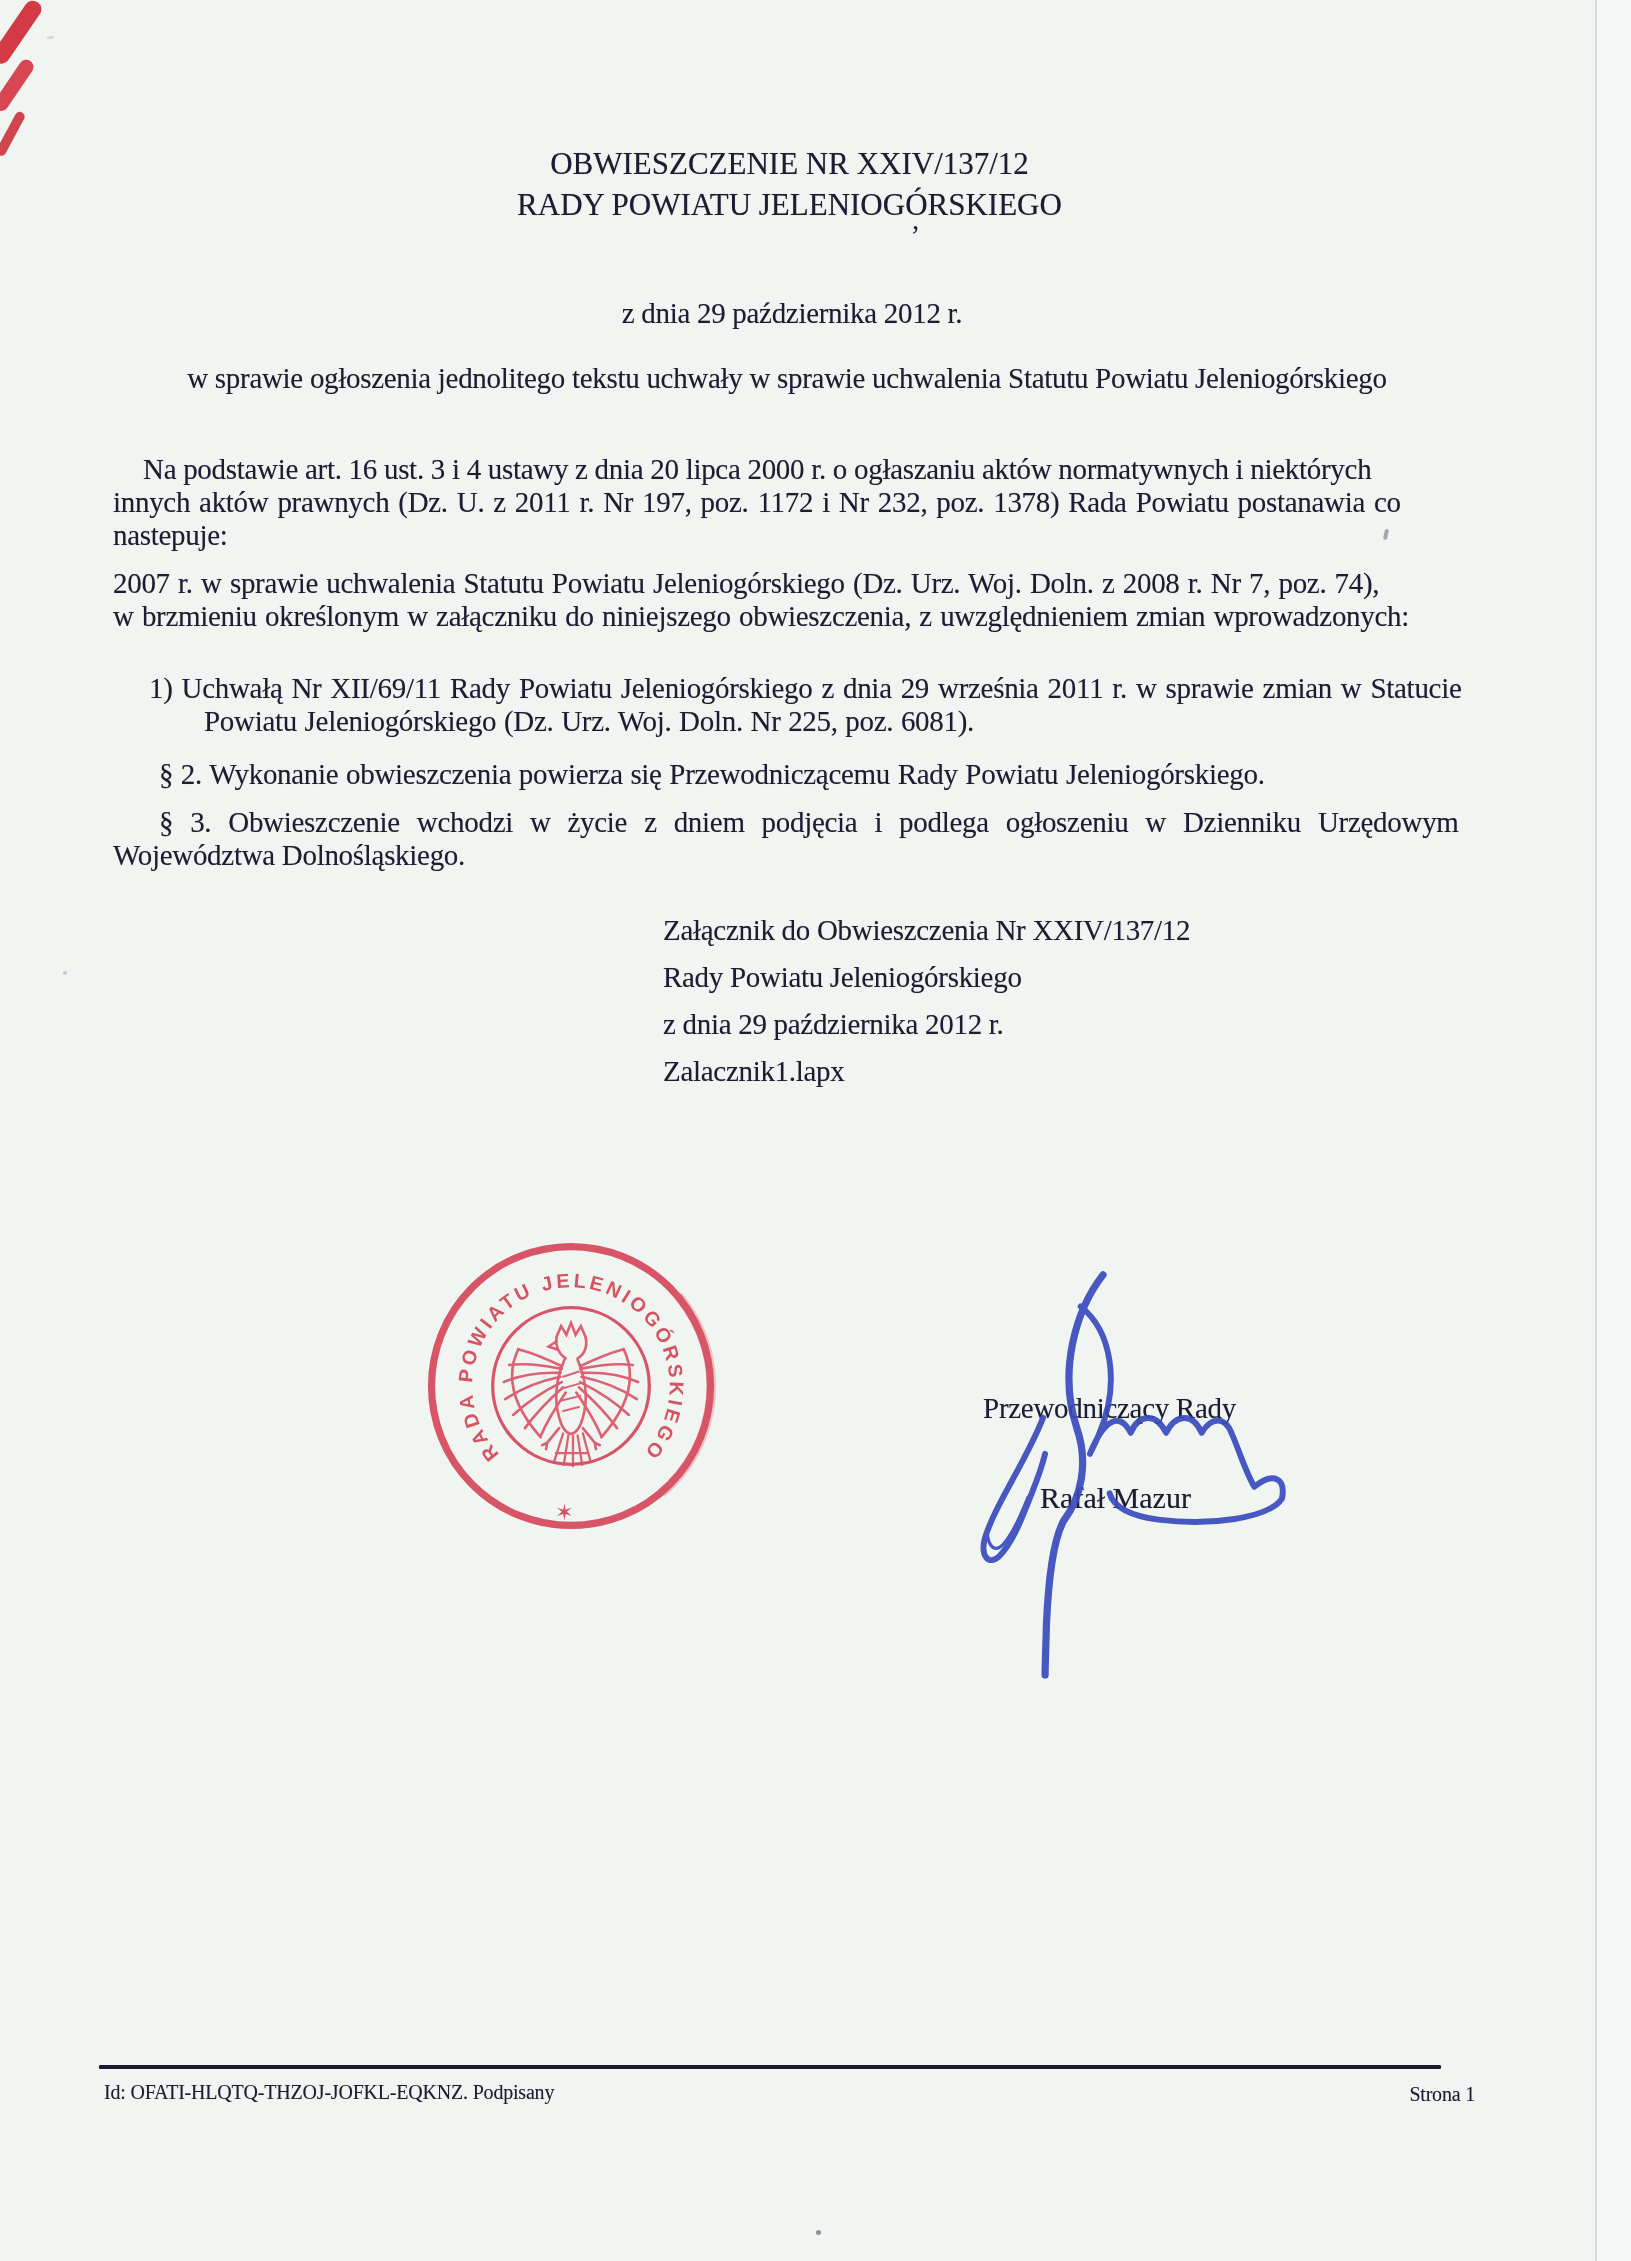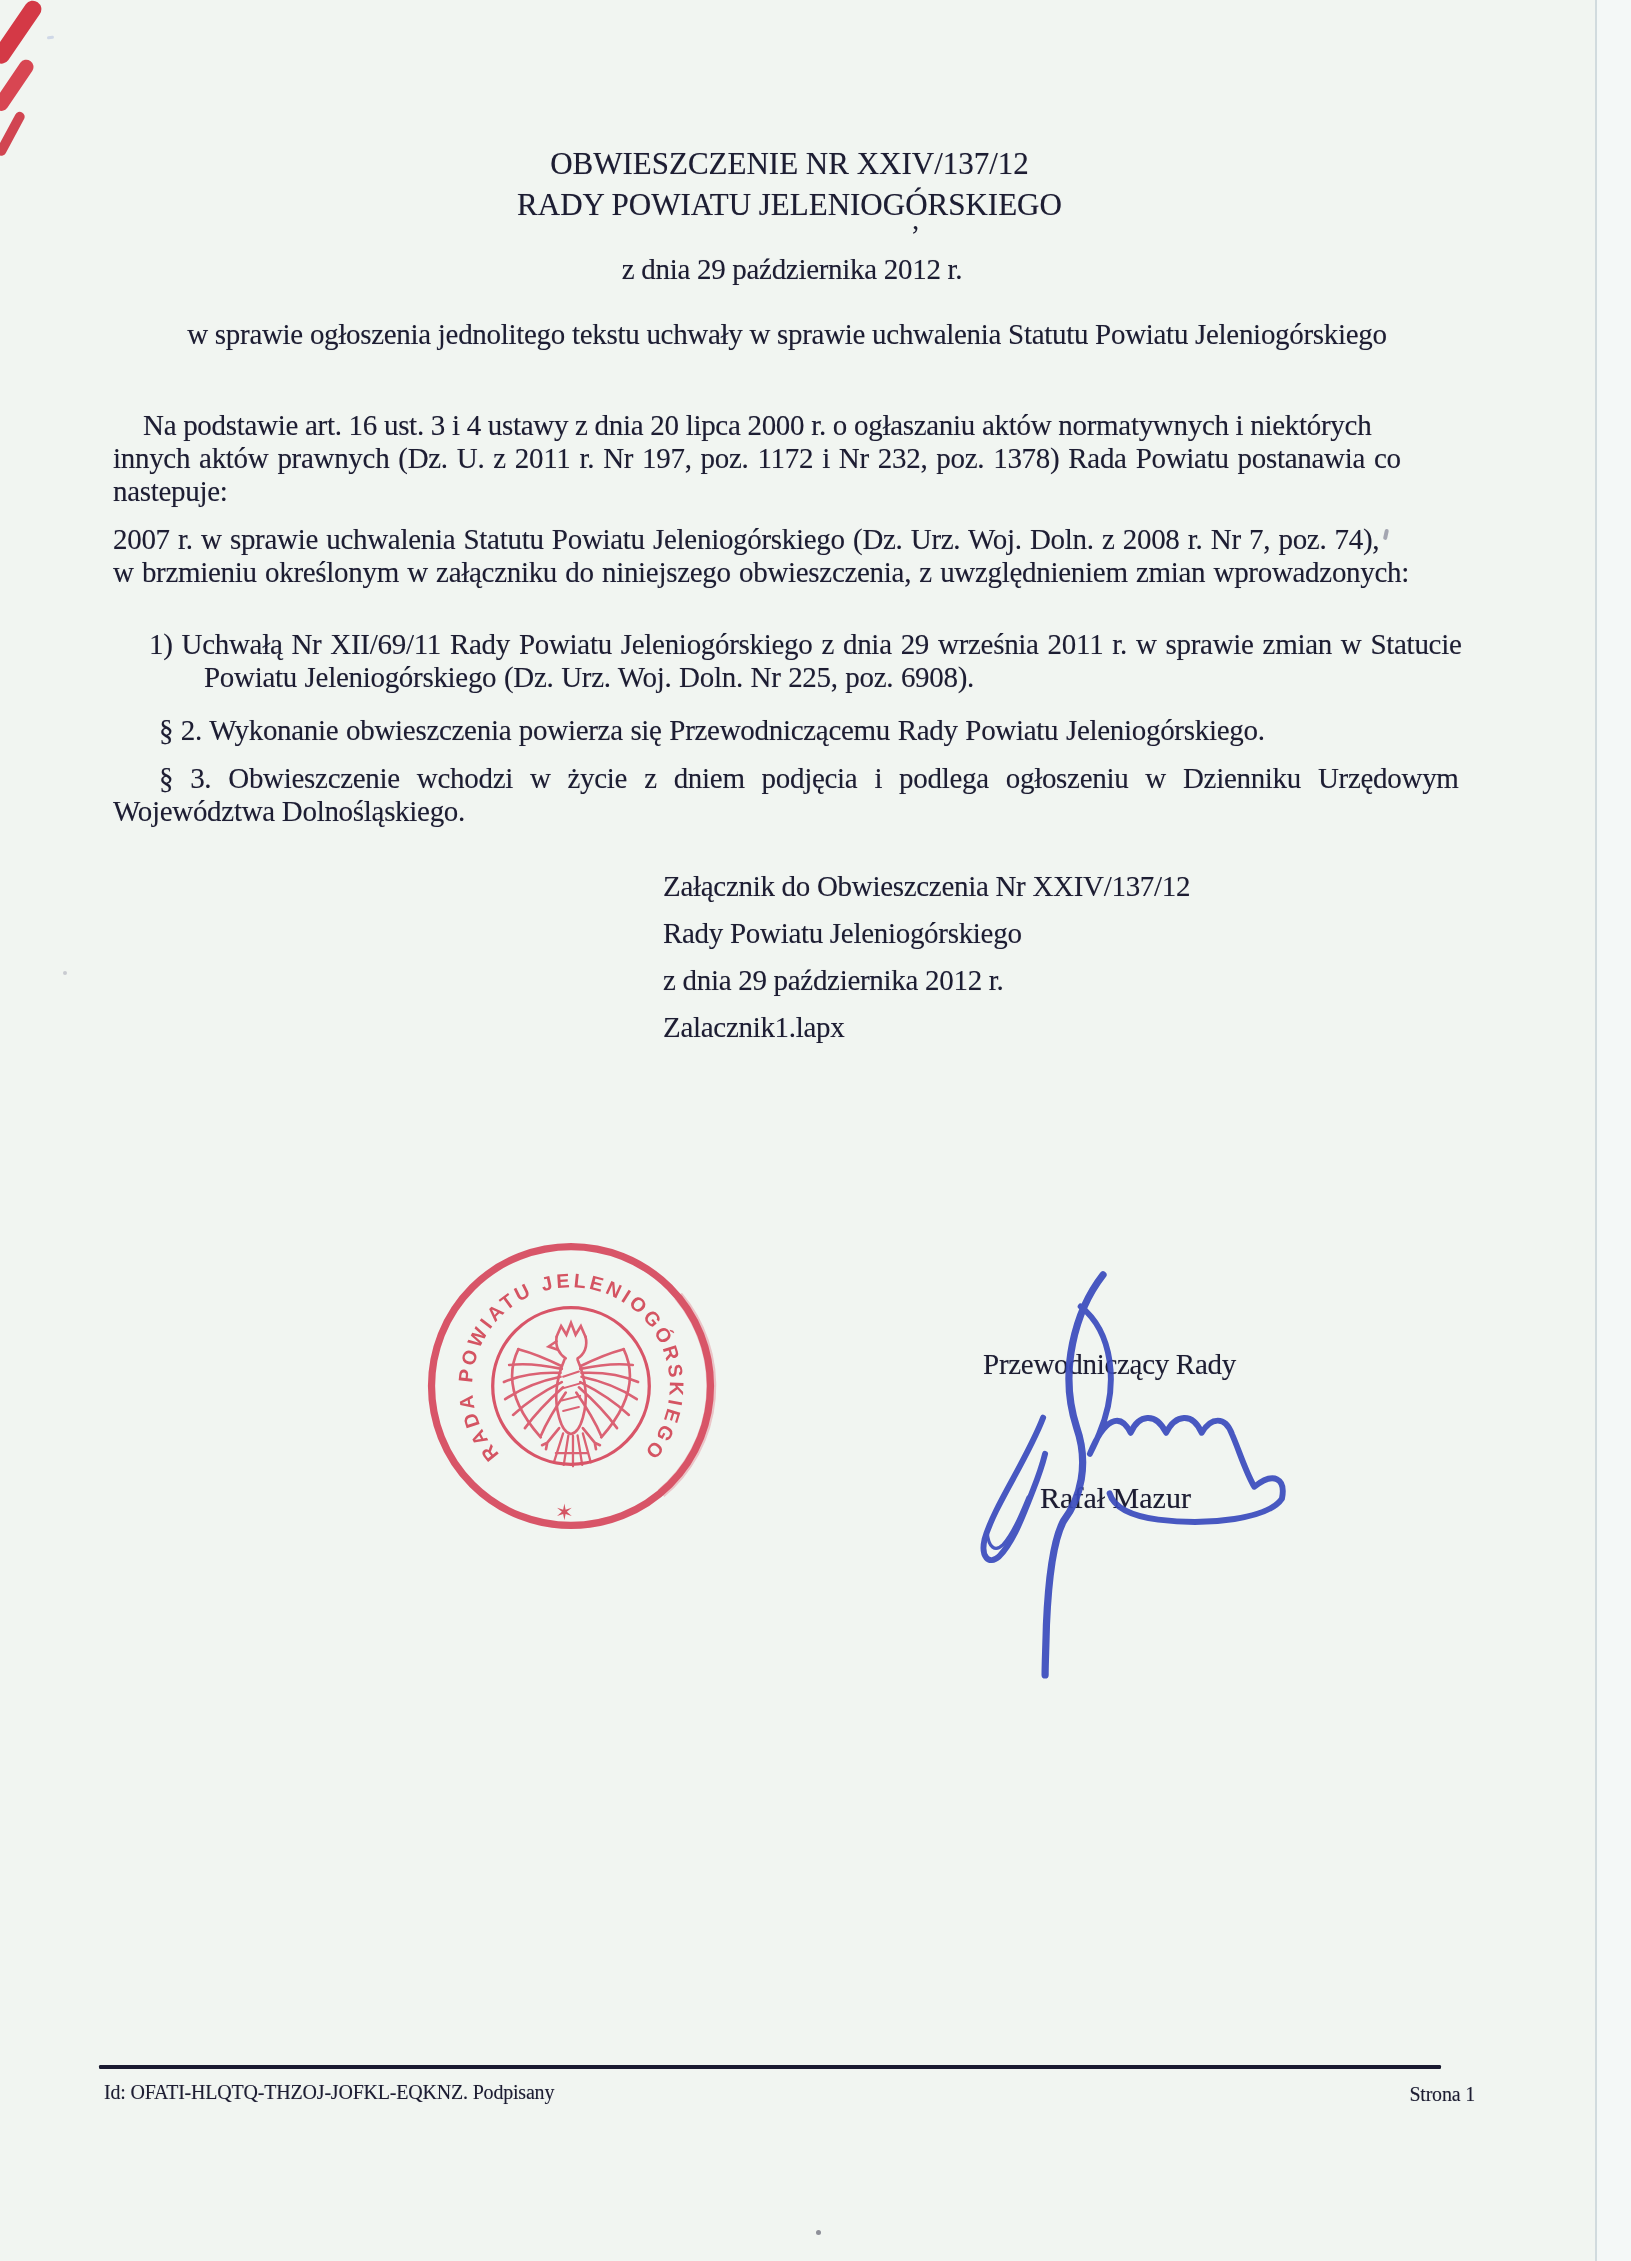--- a/index.html
+++ b/index.html
@@ -7,21 +7,21 @@
     position:relative;
     width:1632px;height:2261px;
     background:#f1f5f1;
     font-family:"Liberation Serif","DejaVu Serif",serif;
     color:#1d1d32;
     overflow:hidden;
   }
   .abs{position:absolute;}
   .centered{text-align:center;}
   .doc-text{font-size:29px;letter-spacing:-0.3px;line-height:33px;
-    text-shadow:0 0 0.7px rgba(25,25,60,.38);}
+    text-shadow:0 0 0.7px rgba(25,25,60,.38);margin-top:44px;}
   .doc-line{white-space:nowrap;}
   .title{font-weight:normal;font-size:31px;line-height:41px;letter-spacing:0;
     text-shadow:0 0 0.7px rgba(20,20,55,.45);}
   .bold{font-weight:normal;}
   .attach-line{white-space:nowrap;line-height:47px;}
   .footer-text{font-size:20px;letter-spacing:-0.2px;text-shadow:0 0 0.7px rgba(25,25,60,.35);}
   .rule{background:#1a1a30;border-radius:1.3px;}
   .scanline{background:rgba(203,214,219,.85);}
   .scan-strip{background:rgba(246,250,251,.55);}
   svg{display:block;}
@@ -59,21 +59,21 @@
     <div class="doc-line">nastepuje:</div>
   </div>
 
   <div class="abs doc-text" style="left:113px;top:523px">
     <div class="doc-line" style="word-spacing:1.3px">2007 r. w sprawie uchwalenia Statutu Powiatu Jeleniogórskiego (Dz. Urz. Woj. Doln. z 2008 r. Nr 7, poz. 74),</div>
     <div class="doc-line" style="word-spacing:1.3px">w brzmieniu określonym w załączniku do niniejszego obwieszczenia, z uwzględnieniem zmian wprowadzonych:</div>
   </div>
 
   <div class="abs doc-text" style="left:113px;top:628px">
     <div class="doc-line" style="padding-left:36px;word-spacing:2px">1) Uchwałą Nr XII/69/11 Rady Powiatu Jeleniogórskiego z dnia 29 września 2011 r. w sprawie zmian w Statucie</div>
-    <div class="doc-line" style="padding-left:91px;word-spacing:0.7px">Powiatu Jeleniogórskiego (Dz. Urz. Woj. Doln. Nr 225, poz. 6908).</div>
+    <div class="doc-line" style="padding-left:91px;word-spacing:0.7px">Powiatu Jeleniogórskiego (Dz. Urz. Woj. Doln. Nr 225, poz. 6081).</div>
   </div>
 
   <div class="abs doc-text" style="left:113px;top:714px">
     <div class="doc-line" style="padding-left:46px;word-spacing:0.7px"><span class="bold">§ 2.</span> <span>Wykonanie obwieszczenia powierza się Przewodniczącemu Rady Powiatu Jeleniogórskiego.</span></div>
   </div>
 
   <div class="abs doc-text" style="left:113px;top:762px">
     <div class="doc-line" style="padding-left:46px;word-spacing:10px"><span class="bold">§ 3.</span> <span>Obwieszczenie wchodzi w życie z dniem podjęcia i podlega ogłoszeniu w Dzienniku Urzędowym</span></div>
     <div class="doc-line">Województwa Dolnośląskiego.</div>
   </div>

